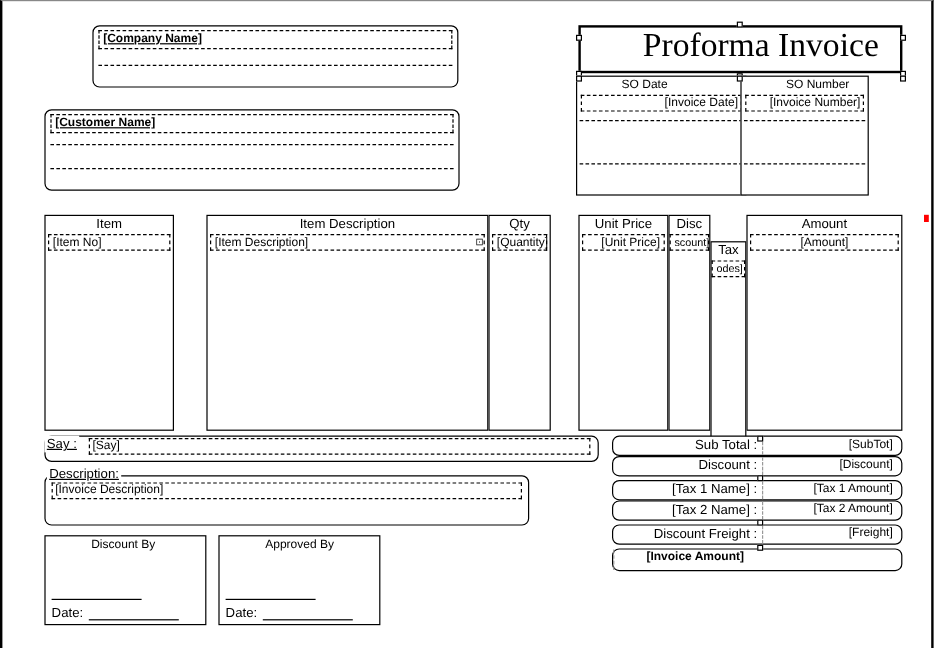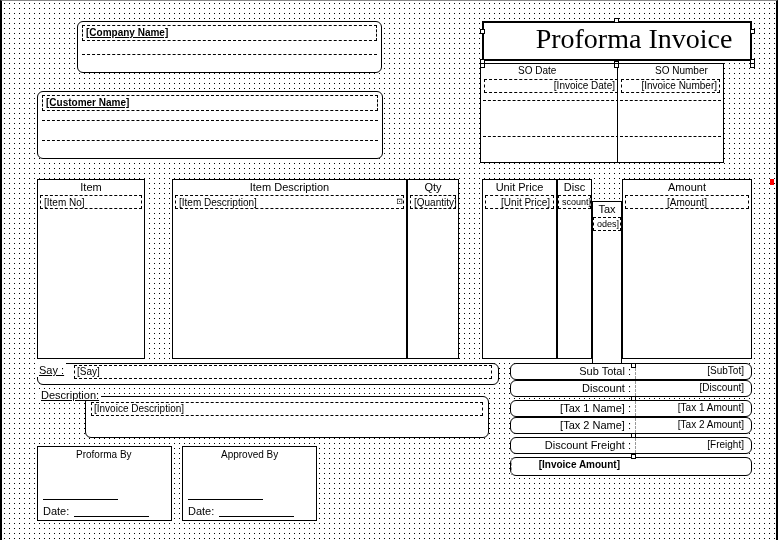--- a/index.html
+++ b/index.html
@@ -30,21 +30,21 @@
 .sonum-box { left: 615px; top: 62px; width: 107px; height: 100px; }
 .so-hr1 { position: absolute; left: 2px; right: 2px; top: 36px; border-top: 1px dashed #000; }
 .so-hr2 { position: absolute; left: 2px; right: 2px; top: 72px; border-top: 1px dashed #000; }
 .col { position: absolute; top: 178px; height: 180px; background: #fff; border: 1px solid #000; }
 .col-head { font-size: 11px; text-align: center; padding: 1px 2px; height: 14px; }
 .col-field { font-size: 10px; padding: 1px 3px; }
 .marker { font-size: 8px; color: #000; }
 .say-box { left: 35px; top: 362px; width: 462px; height: 22px; border-radius: 6px; position: absolute; }
 .say-label { position: absolute; left: 35px; top: 362px; background: #fff; font-size: 11px; z-index: 5; padding: 1px 2px; }
 .desc-label { position: absolute; left: 37px; top: 388px; background: #fff; font-size: 11px; z-index: 5; padding: 0 2px; }
-.desc-box { left: 35px; top: 395px; width: 404px; height: 42px; border-radius: 6px; margin-left: 48px; }
+.desc-box { left: 35px; top: 395px; width: 404px; height: 42px; border-radius: 6px; }
 .desc-field { position: absolute; left: 5px; top: 5px; right: 5px; height: 14px; }
 .prep-box { left: 35px; top: 445px; width: 135px; height: 75px; }
 .appr-box { left: 180px; top: 445px; width: 135px; height: 75px; }
 .sig-line { position: absolute; left: 5px; bottom: 20px; width: 75px; border-top: 1px solid #000; }
 .sig-date { position: absolute; left: 5px; bottom: 3px; font-size: 11px; }
 .sig-date-line { position: absolute; left: 36px; bottom: 3px; width: 75px; border-top: 1px solid #000; }
 .tot-row { position: absolute; left: 508px; background: #fff; border: 1px solid #000; border-radius: 6px; height: 17px; display: flex; }
 .tot-lab { width: 124px; text-align: right; padding: 1px 4px; font-size: 11px; }
 .tot-sep { border-left: 1px dashed #999; height: 100%; }
 .tot-val { width: 112px; text-align: right; padding: 1px 4px; font-size: 10px; }
@@ -126,21 +126,21 @@
   <div class="say-label"><span style="text-decoration: underline;">Say :</span></div>
   <div class="box say-box"></div>
   <div class="dashed-inner field" style="position:absolute; left:72px; top:364px; width:418px; height:14px; background:#fff; padding:0 2px;">[Say]</div>
 
   <div class="desc-label"><span style="text-decoration: underline;">Description:</span></div>
   <div class="box desc-box">
     <div class="dashed-inner field desc-field" style="padding:0 2px;">[Invoice Description]</div>
   </div>
 
   <div class="box prep-box">
-    <div class="label" style="padding:2px 4px;">Proforma By</div>
+    <div class="label" style="padding:2px 4px;">Discount By</div>
     <div class="sig-line"></div>
     <div class="sig-date">Date:</div>
     <div class="sig-date-line"></div>
   </div>
 
   <div class="box appr-box">
     <div class="label" style="padding:2px 4px;">Approved By</div>
     <div class="sig-line"></div>
     <div class="sig-date">Date:</div>
     <div class="sig-date-line"></div>

